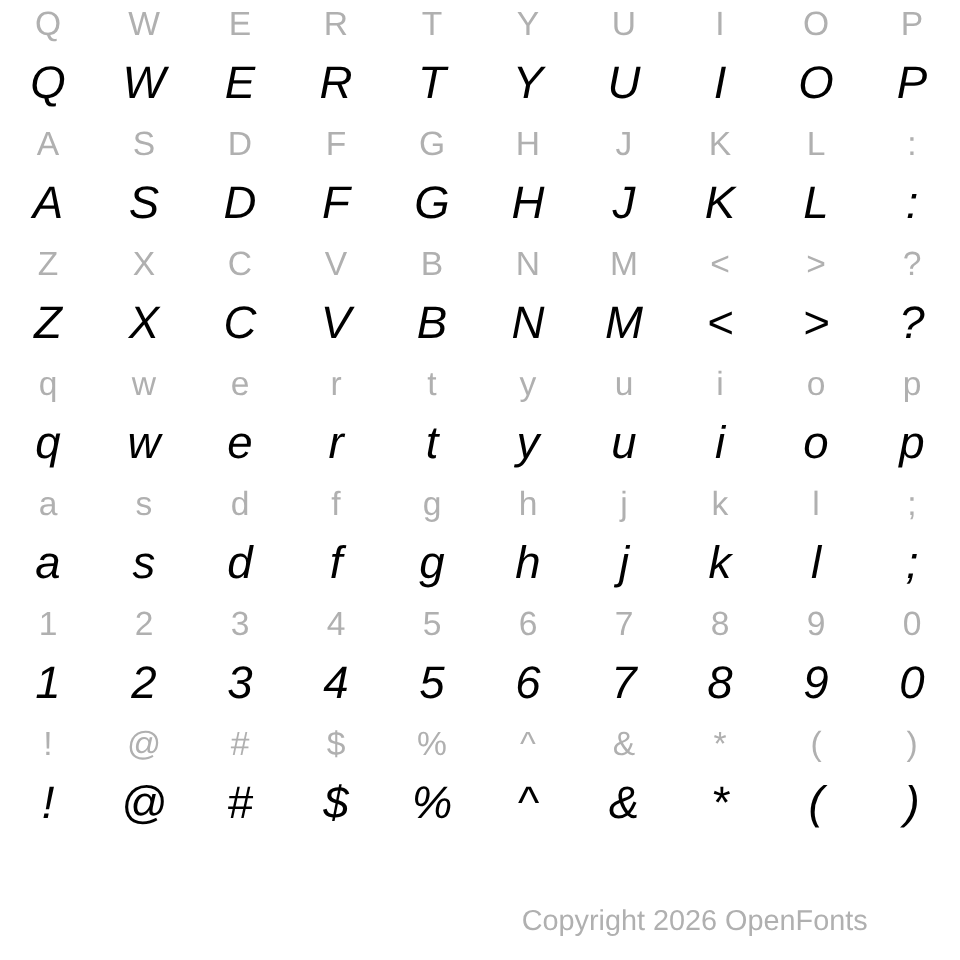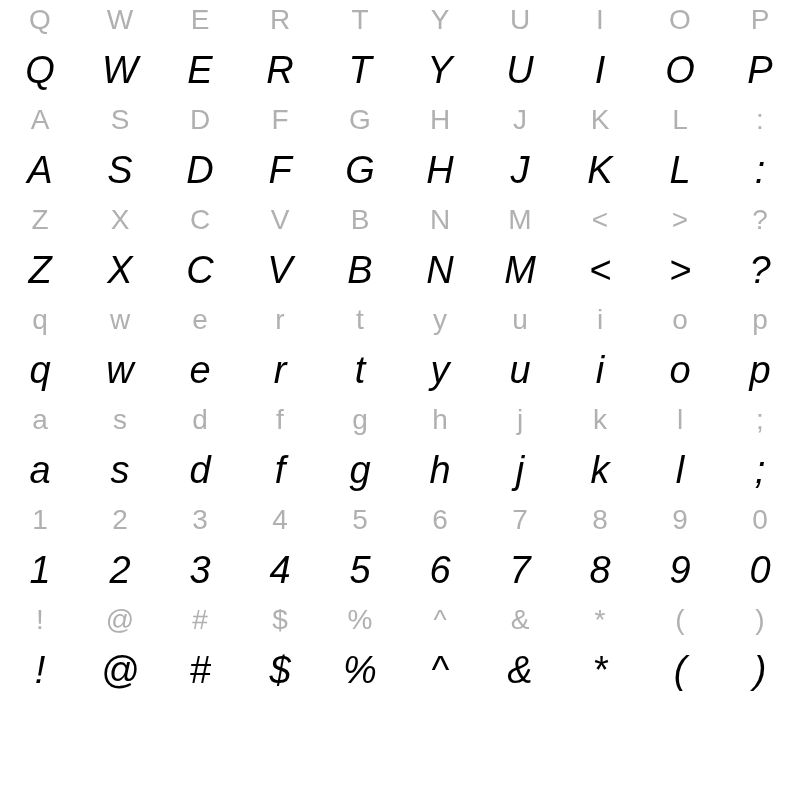--- a/index.html
+++ b/index.html
@@ -229,14 +229,17 @@
         <span class="cell">$</span>
         <span class="cell">%</span>
         <span class="cell">^</span>
         <span class="cell">&amp;</span>
         <span class="cell">*</span>
         <span class="cell">(</span>
         <span class="cell">)</span>
       </div>
   </div>
 
+  <div class="footer">
+    <span>Copyright 2026 OpenFonts</span>
+  </div>
 
 </div>
 
 </body></html>

